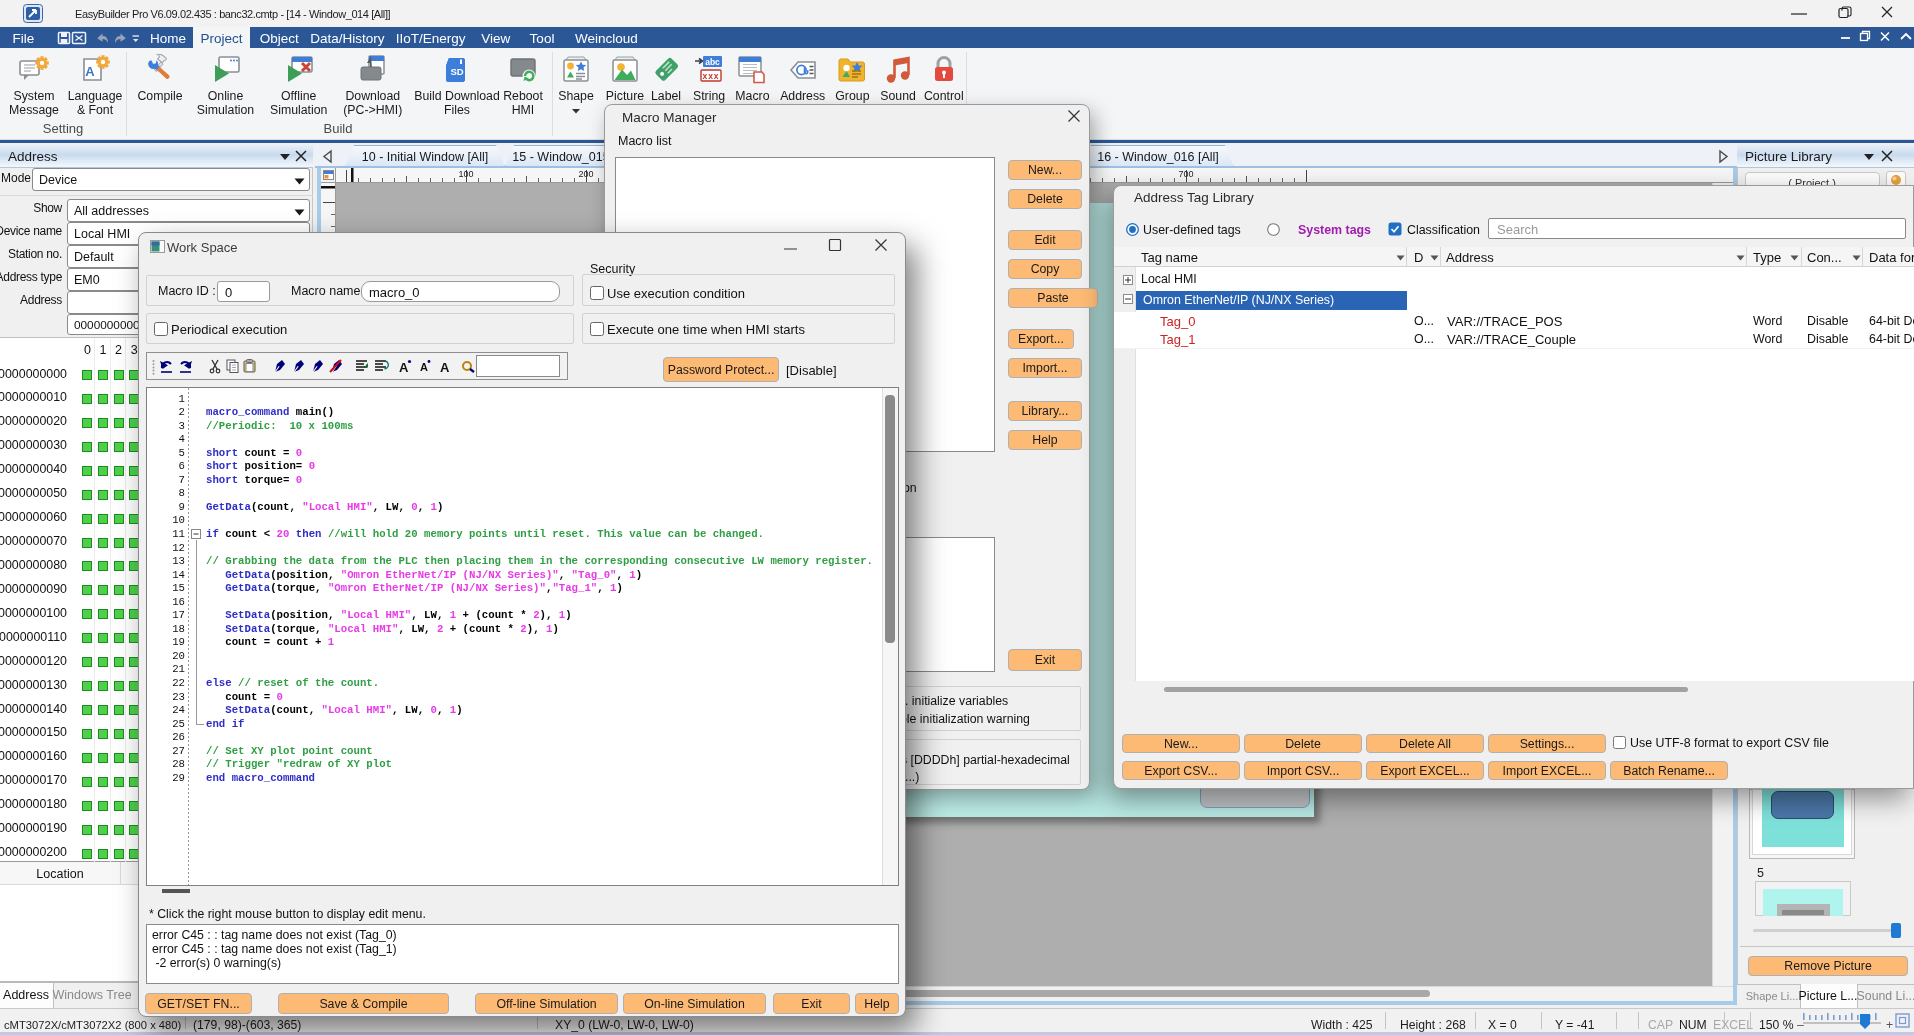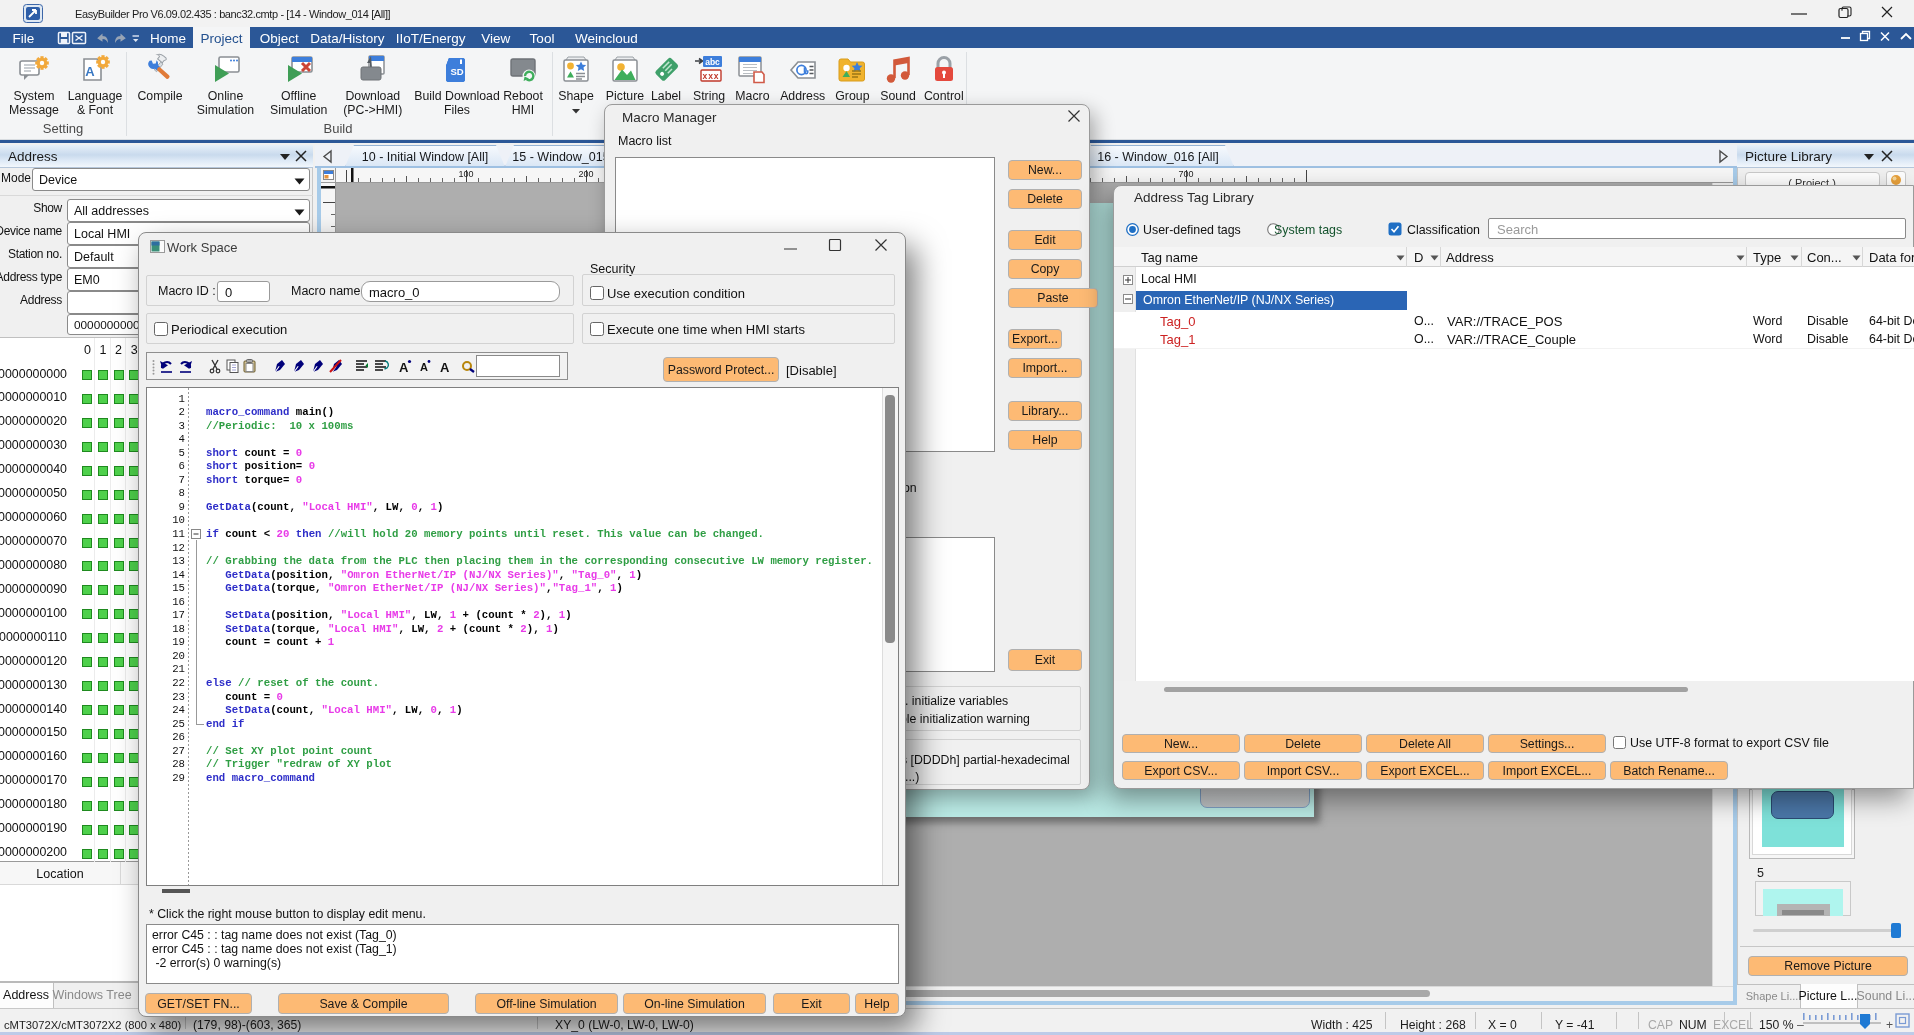--- a/index.html
+++ b/index.html
@@ -706,21 +706,21 @@
     <svg style="left:1067px;top:109px;z-index:10" width="14" height="14">
       <path d="M1.5 1.5 l11 11 M12.5 1.5 l-11 11" stroke="#333" stroke-width="1.2"></path>
     </svg>
     <div style="left:618px;top:134px;font-size:12.5px;color:#111;white-space:pre;z-index:10">Macro list</div>
     <div style="left:615px;top:157px;width:380px;height:295px;background:#fff;border:1px solid #8a8a8a;z-index:10"></div>
     <div class="btn" style="left:1008px;top:160px;width:74px;height:20px;z-index:10">New...</div>
     <div class="btn" style="left:1008px;top:189px;width:74px;height:20px;z-index:10">Delete</div>
     <div class="btn" style="left:1008px;top:230px;width:74px;height:20px;z-index:10">Edit</div>
     <div class="btn" style="left:1008px;top:259px;width:74px;height:20px;z-index:10">Copy</div>
     <div class="btn" style="left:1008px;top:288px;width:90px;height:20px;z-index:10">Paste</div>
-    <div class="btn" style="left:1008px;top:329px;width:54px;height:20px;z-index:10">Export...</div>
+    <div class="btn" style="left:1008px;top:329px;width:66px;height:20px;z-index:10">Export...</div>
     <div class="btn" style="left:1008px;top:358px;width:74px;height:20px;z-index:10">Import...</div>
     <div class="btn" style="left:1008px;top:401px;width:74px;height:20px;z-index:10">Library...</div>
     <div class="btn" style="left:1008px;top:430px;width:74px;height:20px;z-index:10">Help</div>
     <div style="left:903px;top:481px;font-size:12.3px;color:#111;white-space:pre;z-index:10">on</div>
     <div style="left:615px;top:537px;width:380px;height:135px;background:#fff;border:1px solid #8a8a8a;z-index:10"></div>
     <div class="btn" style="left:1008px;top:649px;width:74px;height:22px;z-index:10">Exit</div>
     <div style="left:615px;top:686px;width:466px;height:45px;border:1px solid #d2d2d2;border-radius:2px;z-index:10"></div>
     <div style="left:905px;top:694px;font-size:12.3px;color:#111;white-space:pre;z-index:10">. initialize variables</div>
     <div style="left:900px;top:712px;font-size:12.3px;color:#111;white-space:pre;z-index:10">ble initialization warning</div>
     <div style="left:615px;top:739px;width:466px;height:46px;border:1px solid #d2d2d2;border-radius:2px;z-index:10"></div>
@@ -730,21 +730,21 @@
     <div style="left:1113px;top:185px;width:801px;height:604px;z-index:11;overflow:hidden">
       <div style="left:21px;top:5px;font-size:13.5px;color:#2a2a2a;white-space:pre;">Address Tag Library</div>
       <svg style="left:13px;top:38px" width="13" height="13">
         <circle cx="6.5" cy="6.5" r="5.8" fill="#fff" stroke="#1f6fc4" stroke-width="1.3"></circle>
         <circle cx="6.5" cy="6.5" r="3.4" fill="#1f6fc4"></circle>
       </svg>
       <div style="left:30px;top:38px;font-size:12.4px;color:#111;white-space:pre;">User-defined tags</div>
       <svg style="left:154px;top:38px" width="13" height="13">
         <circle cx="6.5" cy="6.5" r="5.8" fill="#fff" stroke="#777" stroke-width="1.1"></circle>
       </svg>
-      <div style="left:161px;top:38px;font-size:12.4px;color:#14532d;white-space:pre;">System tags</div>
+      <div style="left:185px;top:38px;font-size:12.4px;color:#a21caf;white-space:pre;font-weight:bold;">System tags</div>
       <svg style="left:275px;top:37px" width="14" height="14">
         <rect x="0.5" y="0.5" width="13" height="13" rx="2.5" fill="#1f6fc4"></rect>
         <path d="M3.5 7 l2.5 2.8 L10.5 4.2" stroke="#fff" stroke-width="1.6" fill="none"></path>
       </svg>
       <div style="left:294px;top:38px;font-size:12.4px;color:#111;white-space:pre;">Classification</div>
       <div style="left:375px;top:33px;width:418px;height:21px;background:#fff;border:1px solid #8a8a8a;border-radius:2px">
         <div style="left:8px;top:3px;font-size:13px;color:#9a9a9a">Search</div>
       </div>
       <div style="left:1px;top:62px;width:800px;height:434px;background:#fff;border-top:1px solid #c0c0c0"></div>
       <div style="left:1px;top:62px;width:800px;height:20px;background:#f5f5f5;border-bottom:1px solid #d0d0d0"></div>

